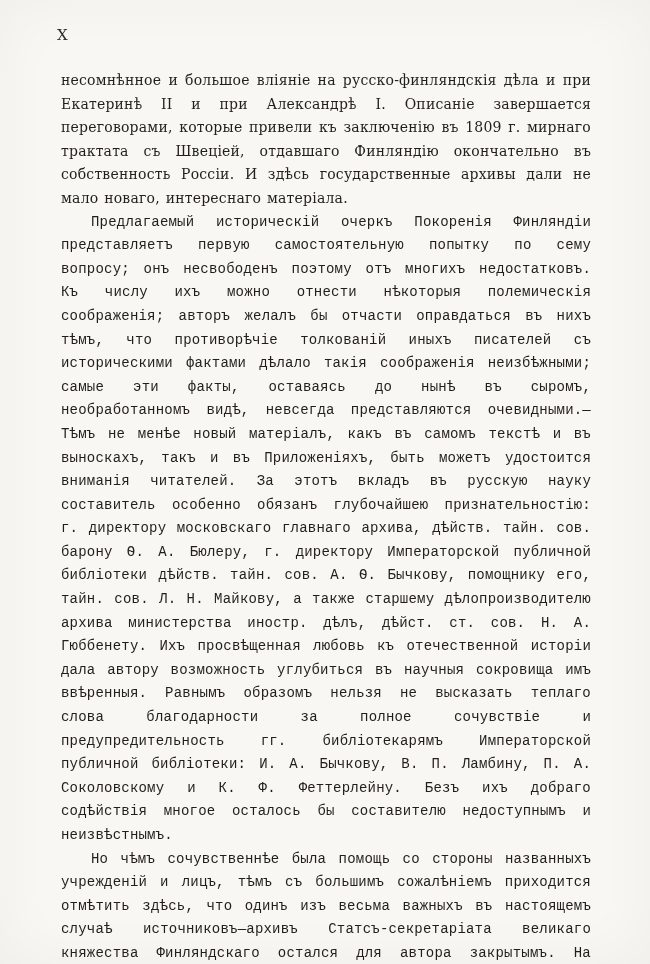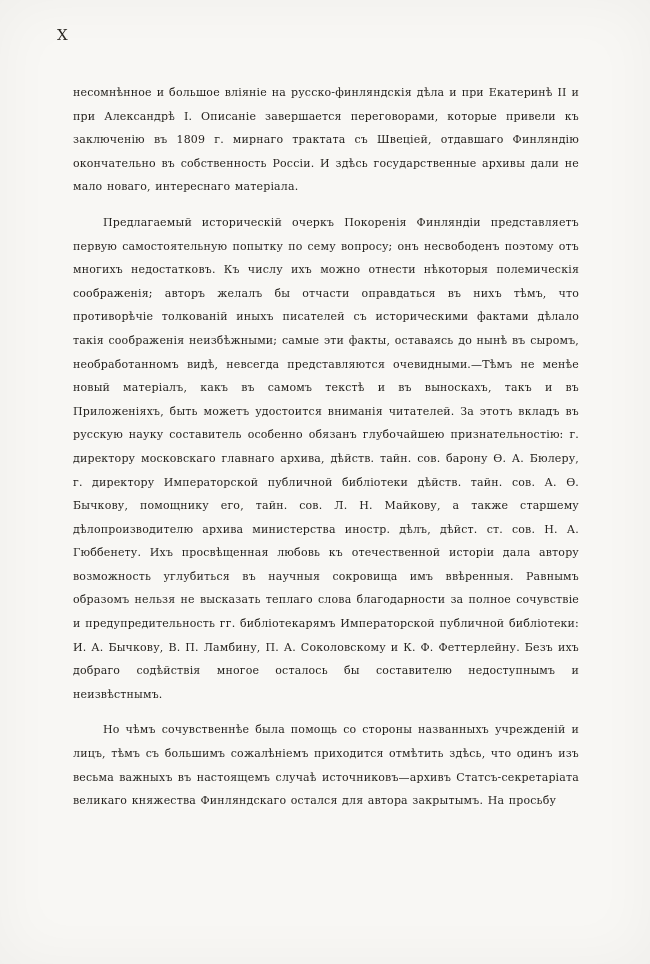--- a/index.html
+++ b/index.html
@@ -25,30 +25,31 @@
       letter-spacing: 1px;
     }
     .text-block {
       position: absolute;
       left: 61px;
       top: 69px;
       width: 530px;
       color: #221f1b;
     }
     .text-block p {
-      margin: 12px;
-      font-size: 11px;
+      margin: 0;
+      font-size: 14px;
       line-height: 23.6px;
       text-align: justify;
       letter-spacing: 0.015em;
       word-spacing: 0.08em;
       hyphens: manual;
     }
     .text-block p.indented {
       text-indent: 30px;
+      font-family: Liberation Mono, monospace;
     }
   </style>
 </head>
 <body>
 
 <div class="page">
   <div class="page-number">X</div>
 
   <div class="text-block">
     <p>несомнѣнное и большое вліяніе на русско-финляндскія дѣла и при Екатеринѣ II и при Александрѣ I. Описаніе завершается переговорами, которые привели къ заключенію въ 1809 г. мирнаго трактата съ Швеціей, отдавшаго Финляндію окончательно въ собственность Россіи. И здѣсь государственные архивы дали не мало новаго, интереснаго матеріала.</p>

